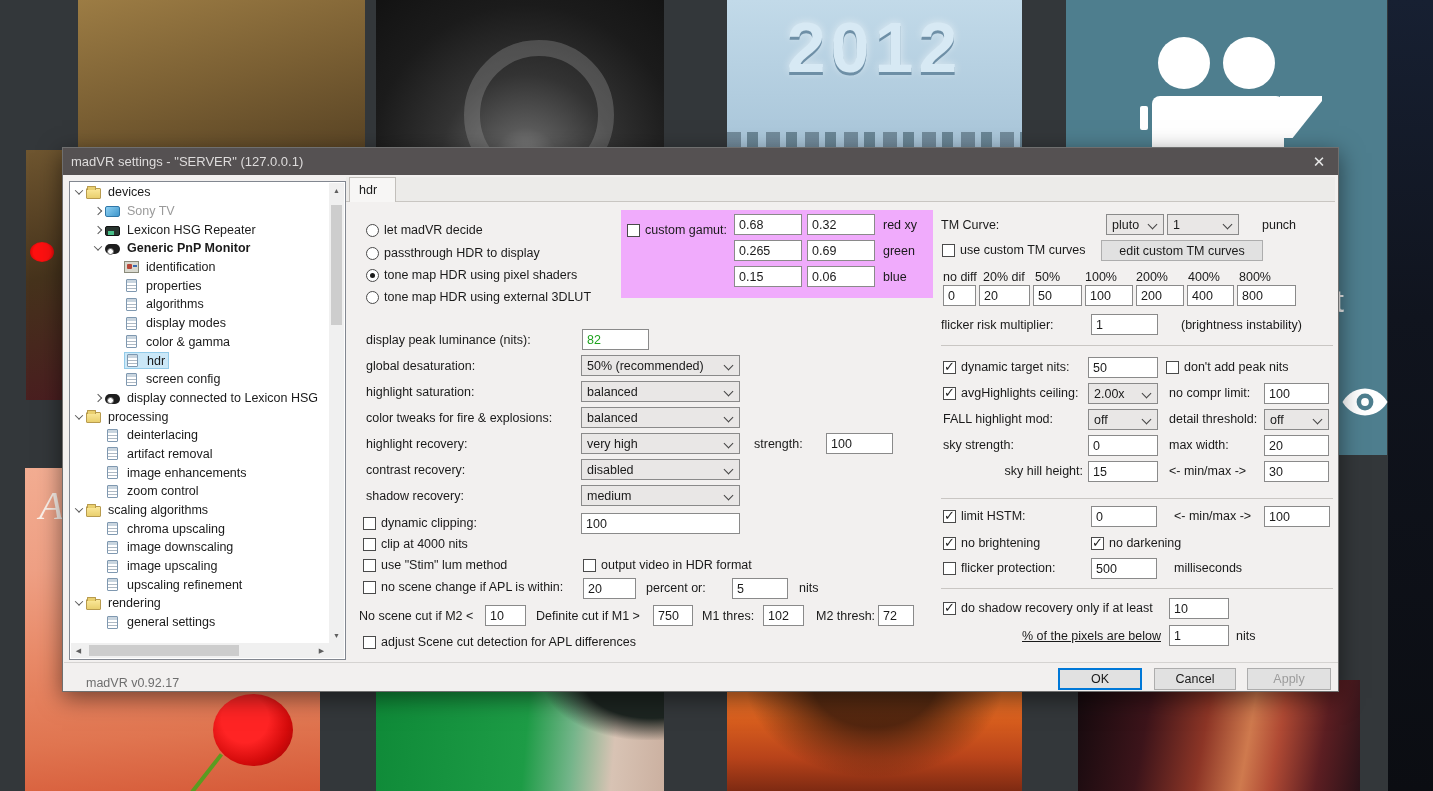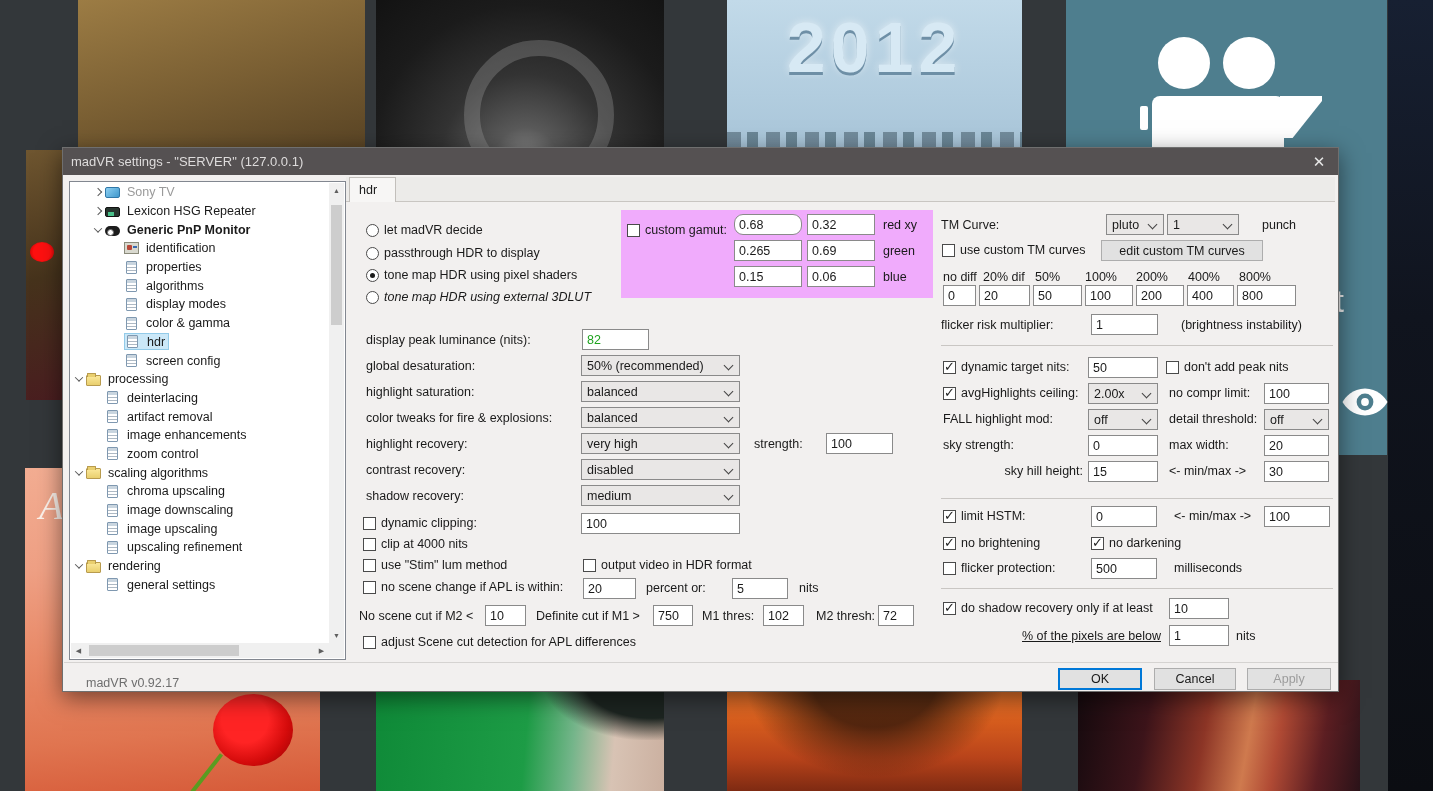--- a/index.html
+++ b/index.html
@@ -159,20 +159,27 @@
 
 <div class="dlg">
 
   <div class="titlebar">
     <span class="title">madVR settings - "SERVER" (127.0.0.1)</span>
     <span class="closebtn">✕</span>
   </div>
 
   <div class="tree">
     <div class="rows">
+      <div class="trow">
+          <span class="chev exp">
+            <i></i>
+          </span>
+          <span class="ico ico-folder"></span>
+          <span class="tlabel">devices</span>
+        </div>
       <div class="trow lvl1 gray">
           <span class="chev col">
             <i></i>
           </span>
           <span class="ico ico-tv"></span>
           <span class="tlabel">Sony TV</span>
         </div>
       <div class="trow lvl1">
           <span class="chev col">
             <i></i>
@@ -216,20 +223,27 @@
           <span class="chev"></span>
           <span class="selwrap">
             <span class="ico ico-doc"></span>
             <span class="tlabel">hdr</span>
           </span>
         </div>
       <div class="trow lvl2">
           <span class="chev"></span>
           <span class="ico ico-doc"></span>
           <span class="tlabel">screen config</span>
+        </div>
+      <div class="trow lvl1">
+          <span class="chev col">
+            <i></i>
+          </span>
+          <span class="ico ico-proj"></span>
+          <span class="tlabel">display connected to Lexicon HSG</span>
         </div>
       <div class="trow">
           <span class="chev exp">
             <i></i>
           </span>
           <span class="ico ico-folder"></span>
           <span class="tlabel">processing</span>
         </div>
       <div class="trow lvl1">
           <span class="chev"></span>
@@ -313,31 +327,31 @@
       <span>let madVR decide</span>
     </div>
   <div class="cbrow" style="left:303px;top:98px;">
       <span class="radio"></span>
       <span>passthrough HDR to display</span>
     </div>
   <div class="cbrow" style="left:303px;top:120px;">
       <span class="radio on"></span>
       <span>tone map HDR using pixel shaders</span>
     </div>
-  <div class="cbrow" style="left:303px;top:142px;font-style:italic;">
+  <div class="cbrow" style="left:303px;top:142px;">
       <span class="radio"></span>
       <span>tone map HDR using external 3DLUT</span>
     </div>
 
   <div class="panelbox">
     <div class="cbrow" style="left:6px;top:13px;">
         <span class="cb"></span>
         <span>custom gamut:</span>
       </div>
-    <input class="fld" style="left: 113px; top: 4px; width: 68px; border-radius: 9px;" value="0.68">
+    <input class="fld" style="left: 113px; top: 4px; width: 68px;" value="0.68">
     <input class="fld" style="left: 186px; top: 4px; width: 68px;" value="0.32">
     <span class="lbl" style="left:262px;top:8px;">red xy</span>
     <input class="fld" style="left: 113px; top: 30px; width: 68px;" value="0.265">
     <input class="fld" style="left: 186px; top: 30px; width: 68px;" value="0.69">
     <span class="lbl" style="left:262px;top:34px;">green</span>
     <input class="fld" style="left: 113px; top: 56px; width: 68px;" value="0.15">
     <input class="fld" style="left: 186px; top: 56px; width: 68px;" value="0.06">
     <span class="lbl" style="left:262px;top:60px;">blue</span>
   </div>
 

